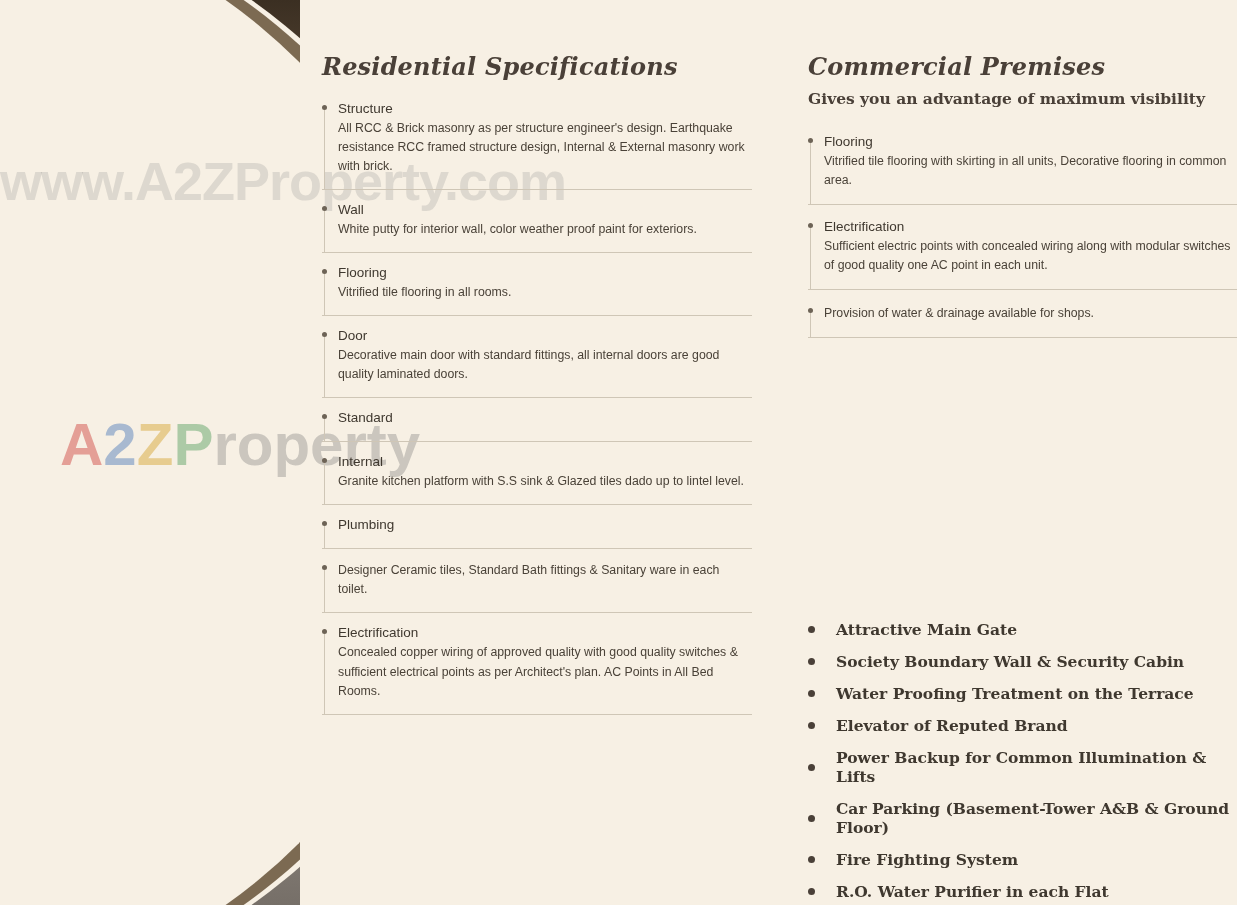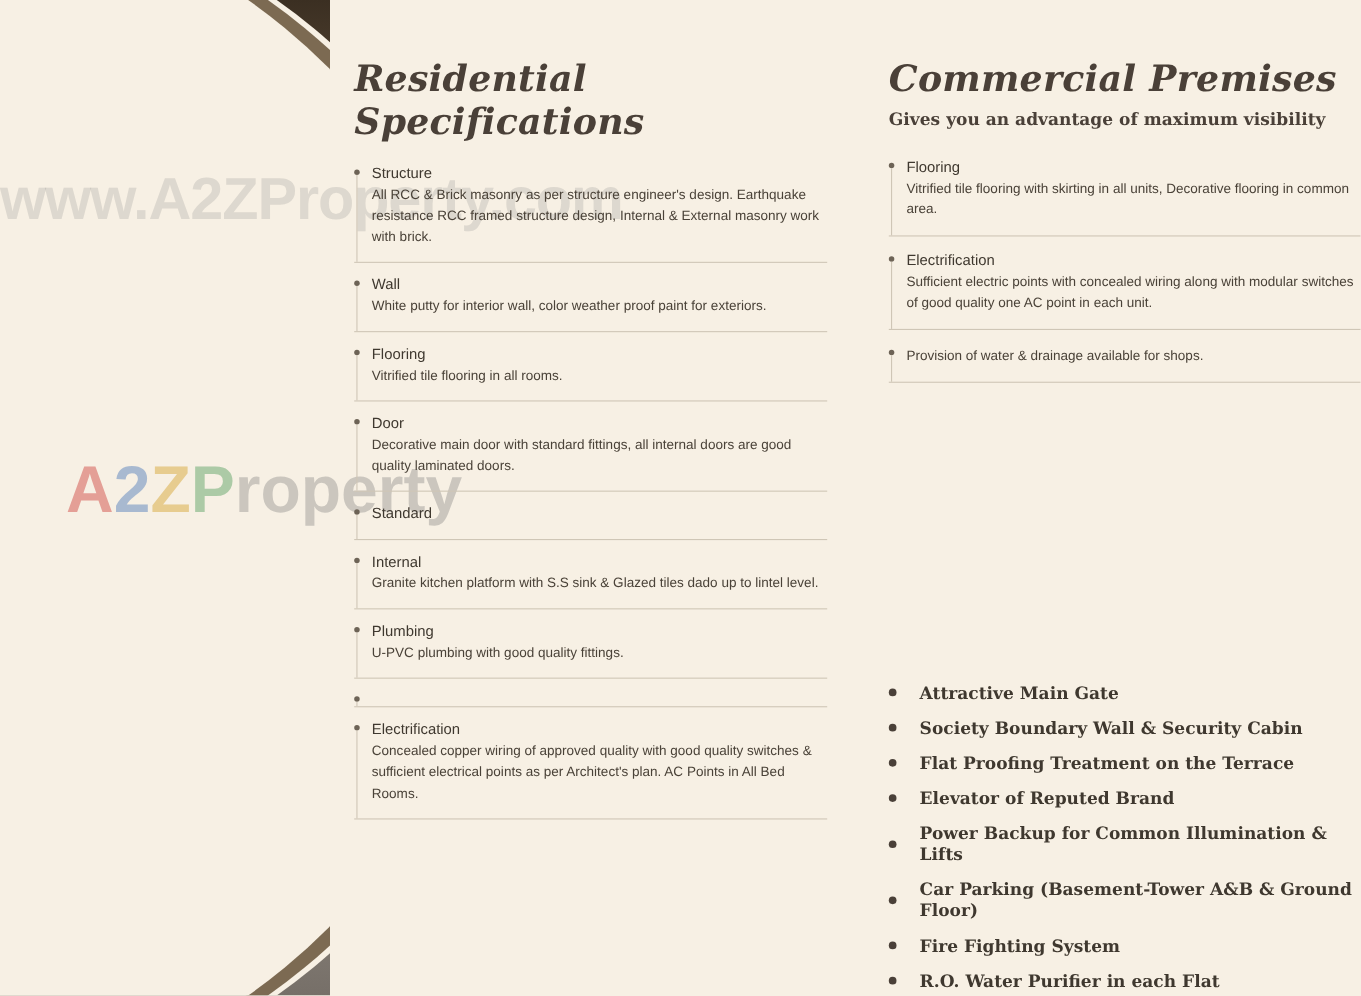--- a/index.html
+++ b/index.html
@@ -178,21 +178,21 @@
   .wm2 .e { color: rgba(120,120,120,.35); }
 
   
   #content { position: absolute; inset: 0; }
 
   h1.section-title {
     font-family: "DejaVu Serif", serif;
     font-style: italic;
     font-weight: bold;
     color: #4a4038;
-    font-size: 33px;
+    font-size: 24px;
     letter-spacing: .2px;
   }
   h2.section-sub {
     font-family: "DejaVu Serif", serif;
     font-weight: bold;
     color: #4a4038;
     font-size: 15.5px;
     margin-top: 8px;
   }
 
@@ -352,26 +352,26 @@
           <span class="bullet"></span>
           <span class="vline"></span>
           <div class="title">Internal</div>
           <div class="desc">Granite kitchen platform with S.S sink &amp; Glazed tiles dado up to lintel level.</div>
         </div>
 
         <div class="spec-item">
           <span class="bullet"></span>
           <span class="vline"></span>
           <div class="title">Plumbing</div>
-          <div class="desc">U-PVC plumbing with good quality fittings.</div>
-        </div>
-
-        <div class="spec-item">
-          <span class="bullet"></span>
-          <span class="vline"></span>
+        </div>
+
+        <div class="spec-item">
+          <span class="bullet"></span>
+          <span class="vline"></span>
+          <div class="desc">Designer Ceramic tiles, Standard Bath fittings &amp; Sanitary ware in each toilet.</div>
         </div>
 
         <div class="spec-item">
           <span class="bullet"></span>
           <span class="vline"></span>
           <div class="title">Electrification</div>
           <div class="desc">Concealed copper wiring of approved quality with good quality switches &amp; sufficient electrical points as per Architect's plan. AC Points in All Bed Rooms.</div>
         </div>
 
 
@@ -411,21 +411,21 @@
       <div class="amen-item">
         <span class="dot"></span>
         <span>Attractive Main Gate</span>
       </div>
       <div class="amen-item">
         <span class="dot"></span>
         <span>Society Boundary Wall &amp; Security Cabin</span>
       </div>
       <div class="amen-item">
         <span class="dot"></span>
-        <span>Flat Proofing Treatment on the Terrace</span>
+        <span>Water Proofing Treatment on the Terrace</span>
       </div>
       <div class="amen-item">
         <span class="dot"></span>
         <span>Elevator of Reputed Brand</span>
       </div>
       <div class="amen-item">
         <span class="dot"></span>
         <span>Power Backup for Common Illumination &amp; Lifts</span>
       </div>
       <div class="amen-item">

